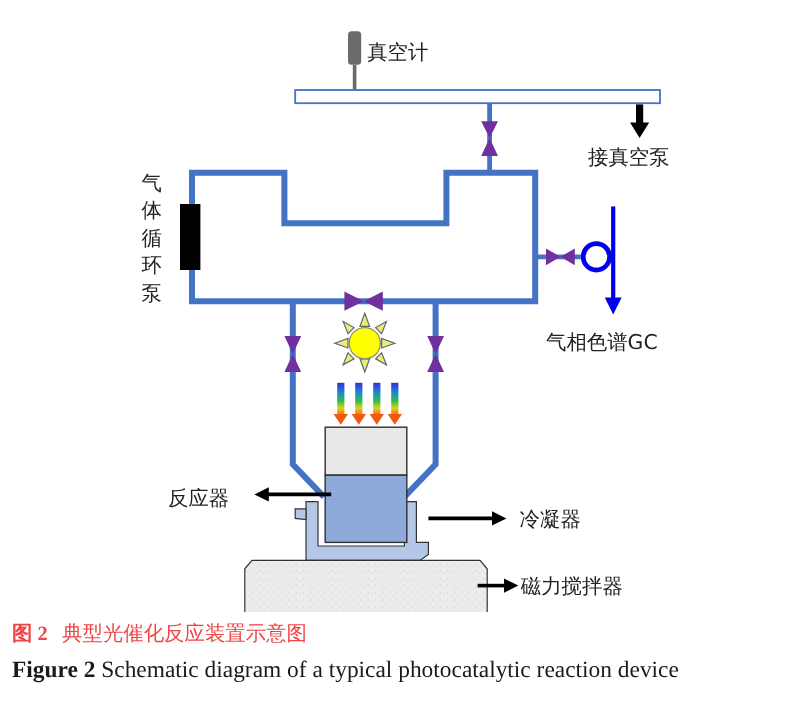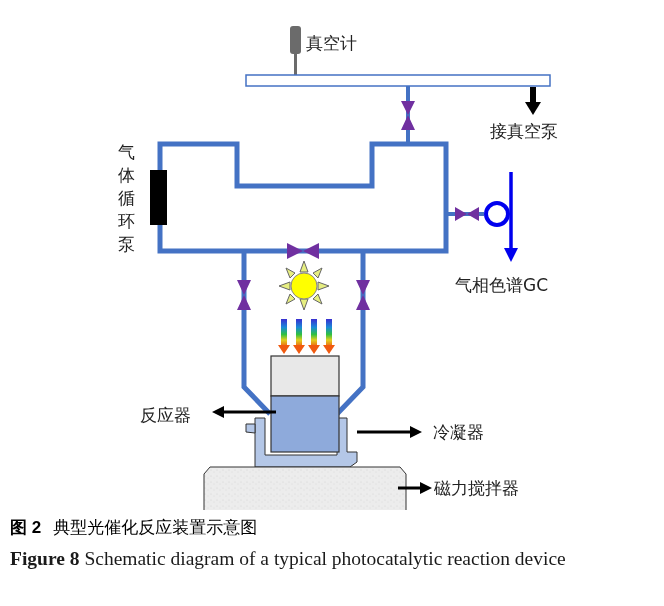--- a/index.html
+++ b/index.html
@@ -1,21 +1,21 @@
 <!DOCTYPE html>
 <html><head>
 <meta charset="utf-8">
 <style>
   html, body { margin: 0; padding: 0; background: #ffffff; }
   body { width: 664px; height: 606px; position: relative; overflow: hidden; }
   #diagram { position: absolute; left: 0; top: 0; }
   .lbl { font-family: "DejaVu Sans", sans-serif; font-size: 17px; fill: #222; }
   .caption-cn {
     position: absolute; left: 10px; top: 516px;
-    font-family: Liberation Sans, sans-serif; font-size: 17px; color: #000000; white-space: nowrap;
+    font-family: Liberation Serif, serif; font-size: 17px; color: #ef4444; white-space: nowrap;
   }
   .caption-cn .fig-num { font-weight: bold; margin-right: 12px; }
   .caption-en {
     position: absolute; left: 10px; top: 548px;
     font-family: "Liberation Serif", serif; font-size: 19.5px; color: #1a1a1a; white-space: nowrap;
   }
   .caption-en .fig-num { font-weight: bold; }
 </style>
 </head>
 <body>
@@ -135,14 +135,14 @@
     <line x1="398" y1="488" x2="422" y2="488" stroke="#000" stroke-width="3"></line>
     <polygon points="432,488 420,482 420,494" fill="#000"></polygon>
   </g>
   <text class="lbl" x="434" y="494">磁力搅拌器</text>
 </svg>
 
 <div class="caption-cn">
   <span class="fig-num">图 2</span><span>典型光催化反应装置示意图</span>
 </div>
 <div class="caption-en">
-  <span class="fig-num">Figure 8</span><span> Schematic diagram of a typical photocatalytic reaction device</span>
+  <span class="fig-num">Figure 2</span><span> Schematic diagram of a typical photocatalytic reaction device</span>
 </div>
 
 </body></html>

